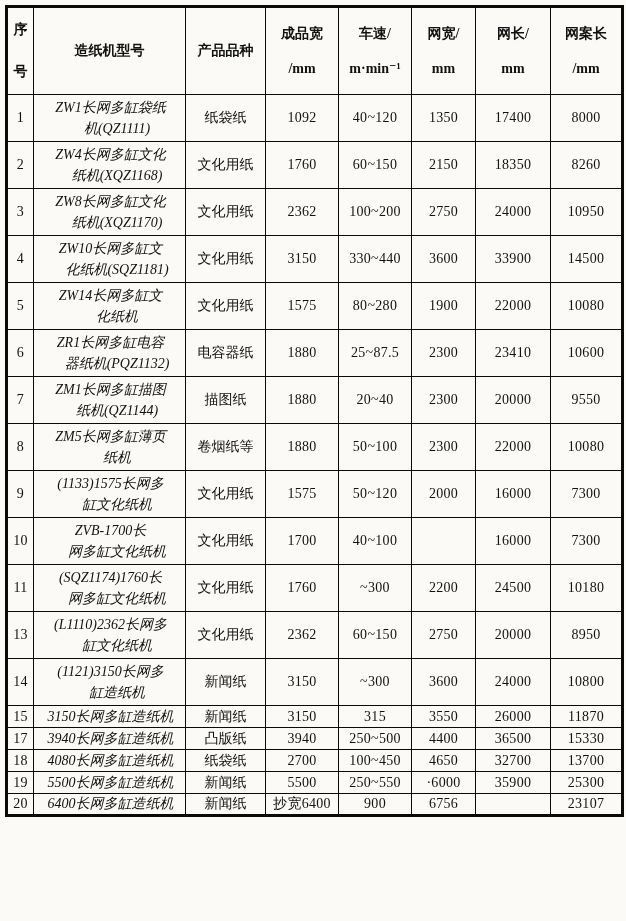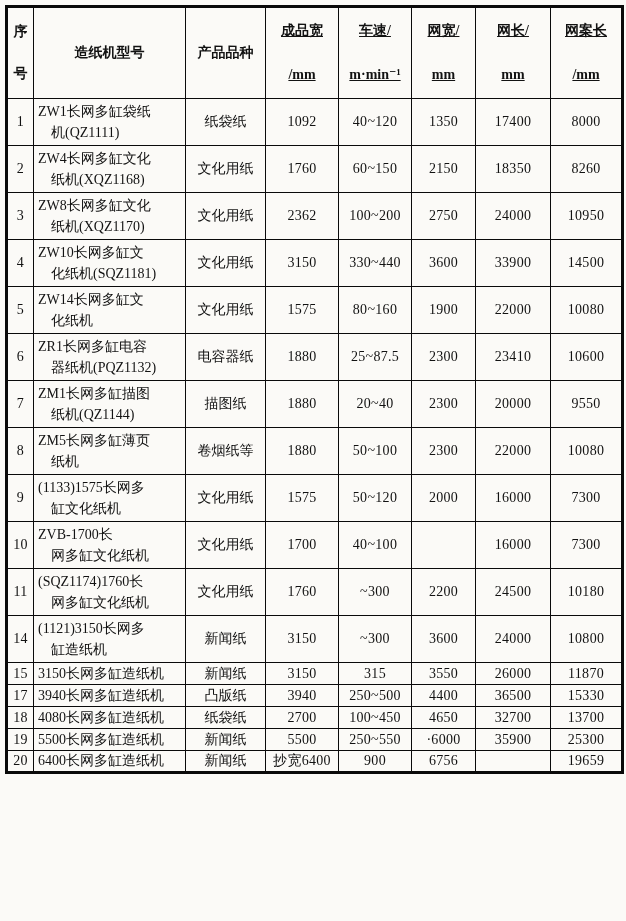--- a/index.html
+++ b/index.html
@@ -29,29 +29,30 @@
     font-size: 14px;
     vertical-align: middle;
     overflow: hidden;
   }
   thead tr { height: 84px; }
   th {
     font-weight: bold;
     text-align: center;
     white-space: pre-line;
   }
-  th.two-line { line-height: 44px; text-decoration: underline; }
+  th.two-line { line-height: 35px; }
   th.seq-head { line-height: 42px; }
   td { text-align: center; }
   td.model-cell {
-    text-align: left;
+    text-align: center;
     white-space: pre-line;
     padding-left: 17px;
     text-indent: -13px;
     line-height: 21px;
+    font-style: italic;
   }
   tr.tall { height: 47px; }
   tr.compact { height: 22px; padding-left: 24px; }
   tr.compact td.model-cell { line-height: 18px; margin-left: 39px; }
   td.num { letter-spacing: 0.3px; }
 </style>
 </head>
 <body>
 
 <div class="page">
@@ -128,21 +129,21 @@
     <td class="num">3600</td>
     <td class="num">33900</td>
     <td class="num">14500</td>
   </tr>
         <tr class="tall">
     <td class="num">5</td>
     <td class="model-cell">ZW14长网多缸文
 化纸机</td>
     <td>文化用纸</td>
     <td class="num">1575</td>
-    <td class="num">80~160</td>
+    <td class="num">80~280</td>
     <td class="num">1900</td>
     <td class="num">22000</td>
     <td class="num">10080</td>
   </tr>
         <tr class="tall">
     <td class="num">6</td>
     <td class="model-cell">ZR1长网多缸电容
 器纸机(PQZ1132)</td>
     <td>电容器纸</td>
     <td class="num">1880</td>
@@ -200,20 +201,31 @@
     <td class="model-cell">(SQZ1174)1760长
 网多缸文化纸机</td>
     <td>文化用纸</td>
     <td class="num">1760</td>
     <td class="num">~300</td>
     <td class="num">2200</td>
     <td class="num">24500</td>
     <td class="num">10180</td>
   </tr>
         <tr class="tall">
+    <td class="num">13</td>
+    <td class="model-cell">(L1110)2362长网多
+缸文化纸机</td>
+    <td>文化用纸</td>
+    <td class="num">2362</td>
+    <td class="num">60~150</td>
+    <td class="num">2750</td>
+    <td class="num">20000</td>
+    <td class="num">8950</td>
+  </tr>
+        <tr class="tall">
     <td class="num">14</td>
     <td class="model-cell">(1121)3150长网多
 缸造纸机</td>
     <td>新闻纸</td>
     <td class="num">3150</td>
     <td class="num">~300</td>
     <td class="num">3600</td>
     <td class="num">24000</td>
     <td class="num">10800</td>
   </tr>
@@ -258,17 +270,17 @@
     <td class="num">25300</td>
   </tr>
         <tr class="compact">
     <td class="num">20</td>
     <td class="model-cell">6400长网多缸造纸机</td>
     <td>新闻纸</td>
     <td class="num">抄宽6400</td>
     <td class="num">900</td>
     <td class="num">6756</td>
     <td class="num"></td>
-    <td class="num">19659</td>
+    <td class="num">23107</td>
   </tr>
       </tbody>
   </table>
 </div>
 
 </body></html>

